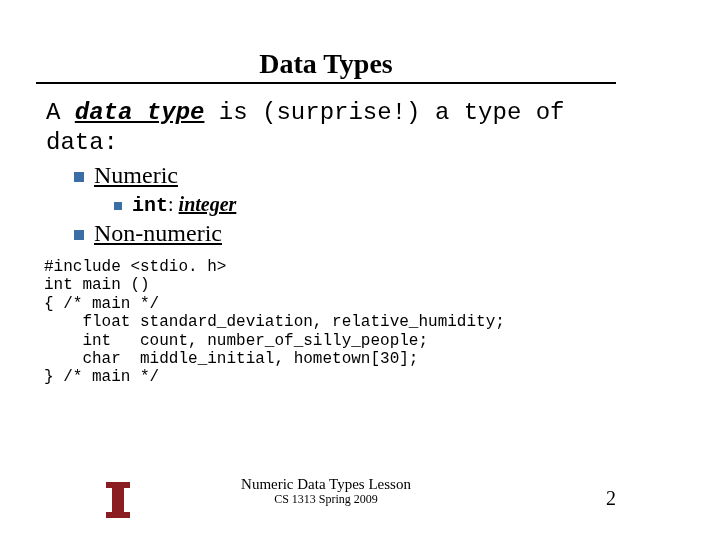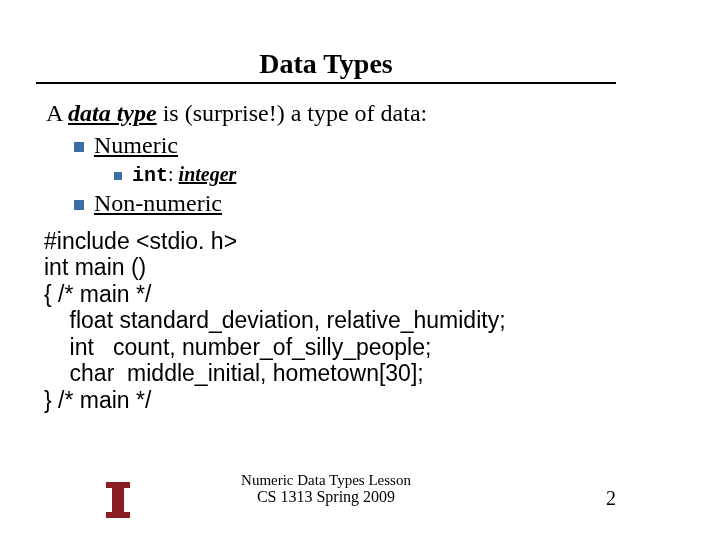--- a/index.html
+++ b/index.html
@@ -29,20 +29,21 @@
     border-top: 2px solid #000;
     margin: 2px 36px 0 36px;
   }
   .body {
     margin: 14px 44px 0 44px;
     font-size: 24px;
     line-height: 1.25;
   }
   .lvl1 {
     margin-left: 2px;
+    font-family: Liberation Mono, monospace;
   }
   .lvl2 {
     margin-left: 30px;
     margin-top: 2px;
   }
   .lvl3 {
     margin-left: 70px;
     font-size: 20px;
     margin-top: 2px;
   }
@@ -60,39 +61,39 @@
     height: 8px;
     background: #3b6ea5;
     margin-right: 10px;
     vertical-align: 1px;
   }
   .mono {
     font-family: "Courier New", Courier, monospace;
     font-weight: bold;
   }
   .code {
-    font-family: Liberation Sans, sans-serif;
-    font-size: 23px;
+    font-family: Liberation Mono, monospace;
+    font-size: 16px;
     white-space: pre;
     margin: 10px 0 0 44px;
     line-height: 1.15;
   }
   .udl { text-decoration: underline; }
   .bi { font-weight: bold; font-style: italic; }
   .footer {
     position: absolute;
     bottom: 34px;
     left: 0;
     width: 100%;
     text-align: center;
     font-size: 15px;
     line-height: 1.1;
   }
   .footer .sub {
-    font-size: 16px;
+    font-size: 12px;
   }
   .pagenum {
     position: absolute;
     right: 36px;
     bottom: 30px;
     font-size: 20px;
   }
   .ou {
     position: absolute;
     left: 100px;

